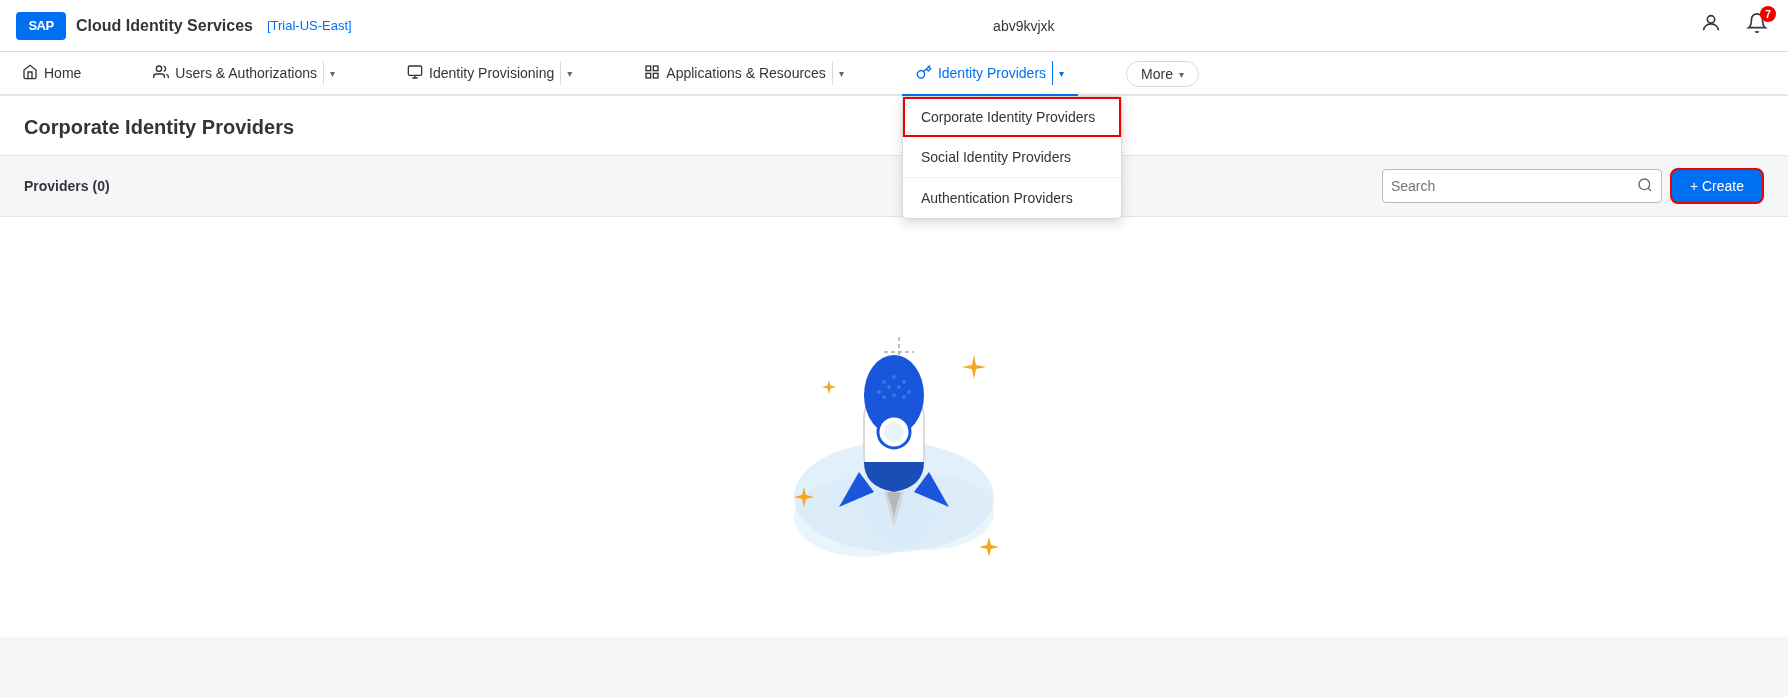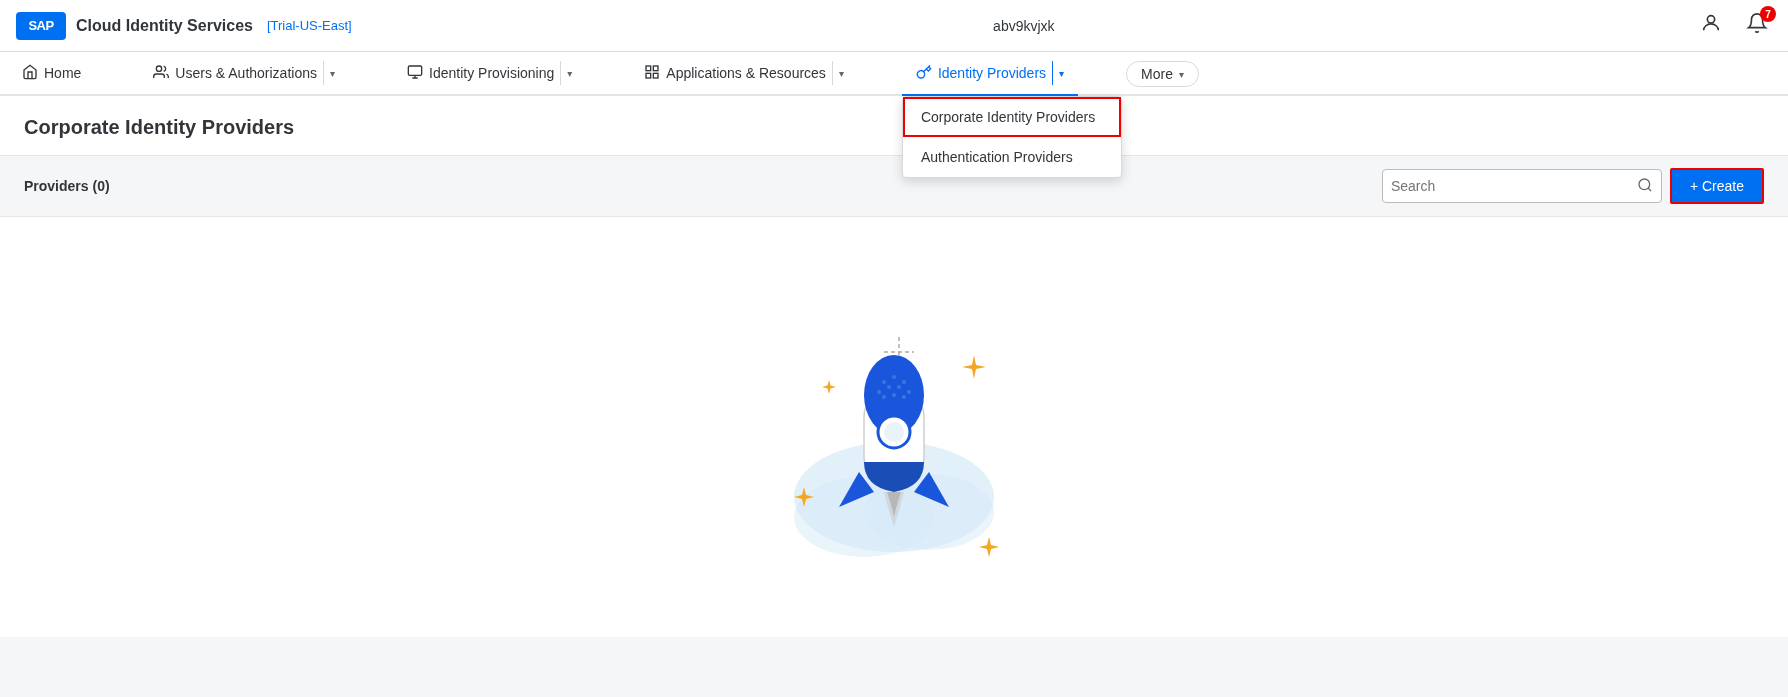--- a/index.html
+++ b/index.html
@@ -218,21 +218,21 @@
       background: transparent;
     }
     .search-icon {
       color: #666;
       font-size: 15px;
     }
     .create-btn {
       background: #0070f2;
       color: white;
       border: none;
-      border-radius: 2px;
+      border-radius: 8px;
       padding: 8px 18px;
       font-size: 14px;
       cursor: pointer;
       font-weight: 500;
       display: flex;
       align-items: center;
       gap: 6px;
       border: 2px solid #e00;
     }
 
@@ -344,20 +344,23 @@
         <path d="M21 2l-2 2m-7.61 7.61a5.5 5.5 0 1 1-7.778 7.778 5.5 5.5 0 0 1 7.777-7.777zm0 0L15.5 7.5m0 0l3 3L22 7l-3-3m-3.5 3.5L19 4"></path>
       </svg>
     </span>
     <span style="color:#0070f2; font-weight:500;">Identity Providers</span>
     <span class="nav-divider" style="background:#0070f2;"></span>
     <span class="nav-chevron" style="color:#0070f2;">▾</span>
 
     <div class="dropdown-menu">
       <div class="dropdown-item selected">
         <span>Corporate Identity Providers</span>
+      </div>
+      <div class="dropdown-item">
+        <span>Social Identity Providers</span>
       </div>
       <div class="dropdown-item">
         <span>Authentication Providers</span>
       </div>
     </div>
   </div>
 
   <div class="nav-item nav-item-more">
     <span>More</span>
     <span class="nav-chevron">▾</span>

